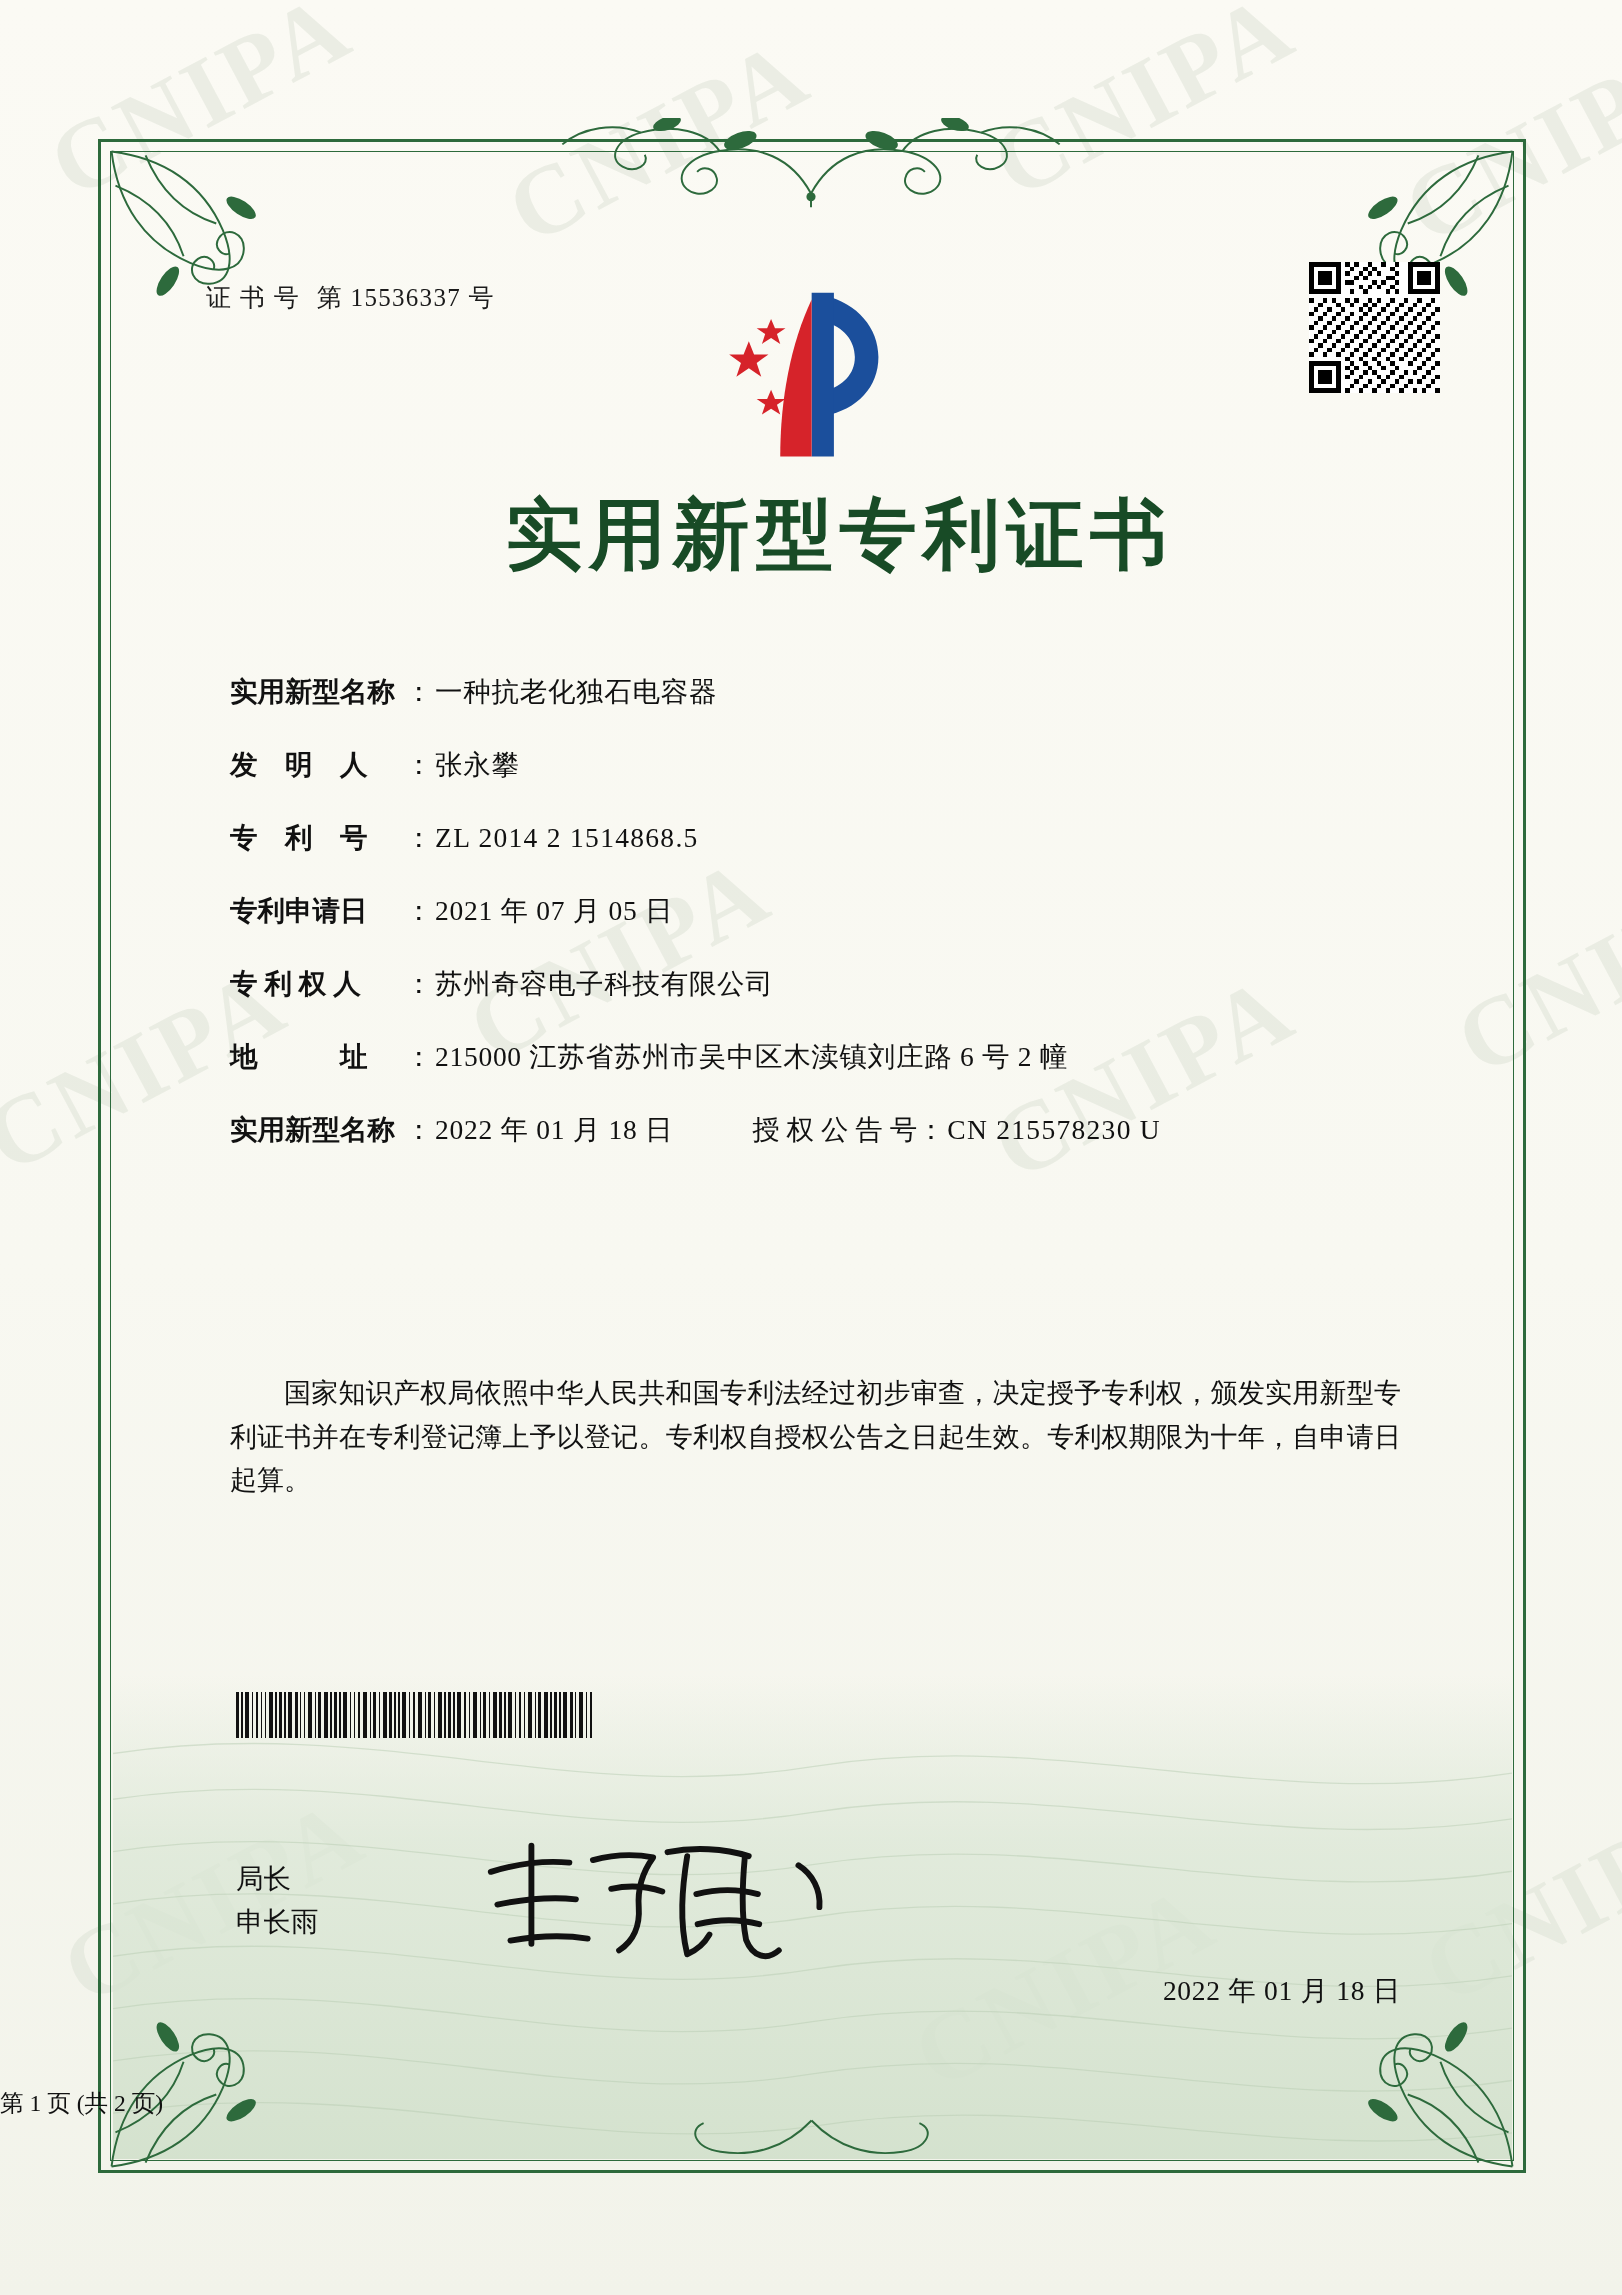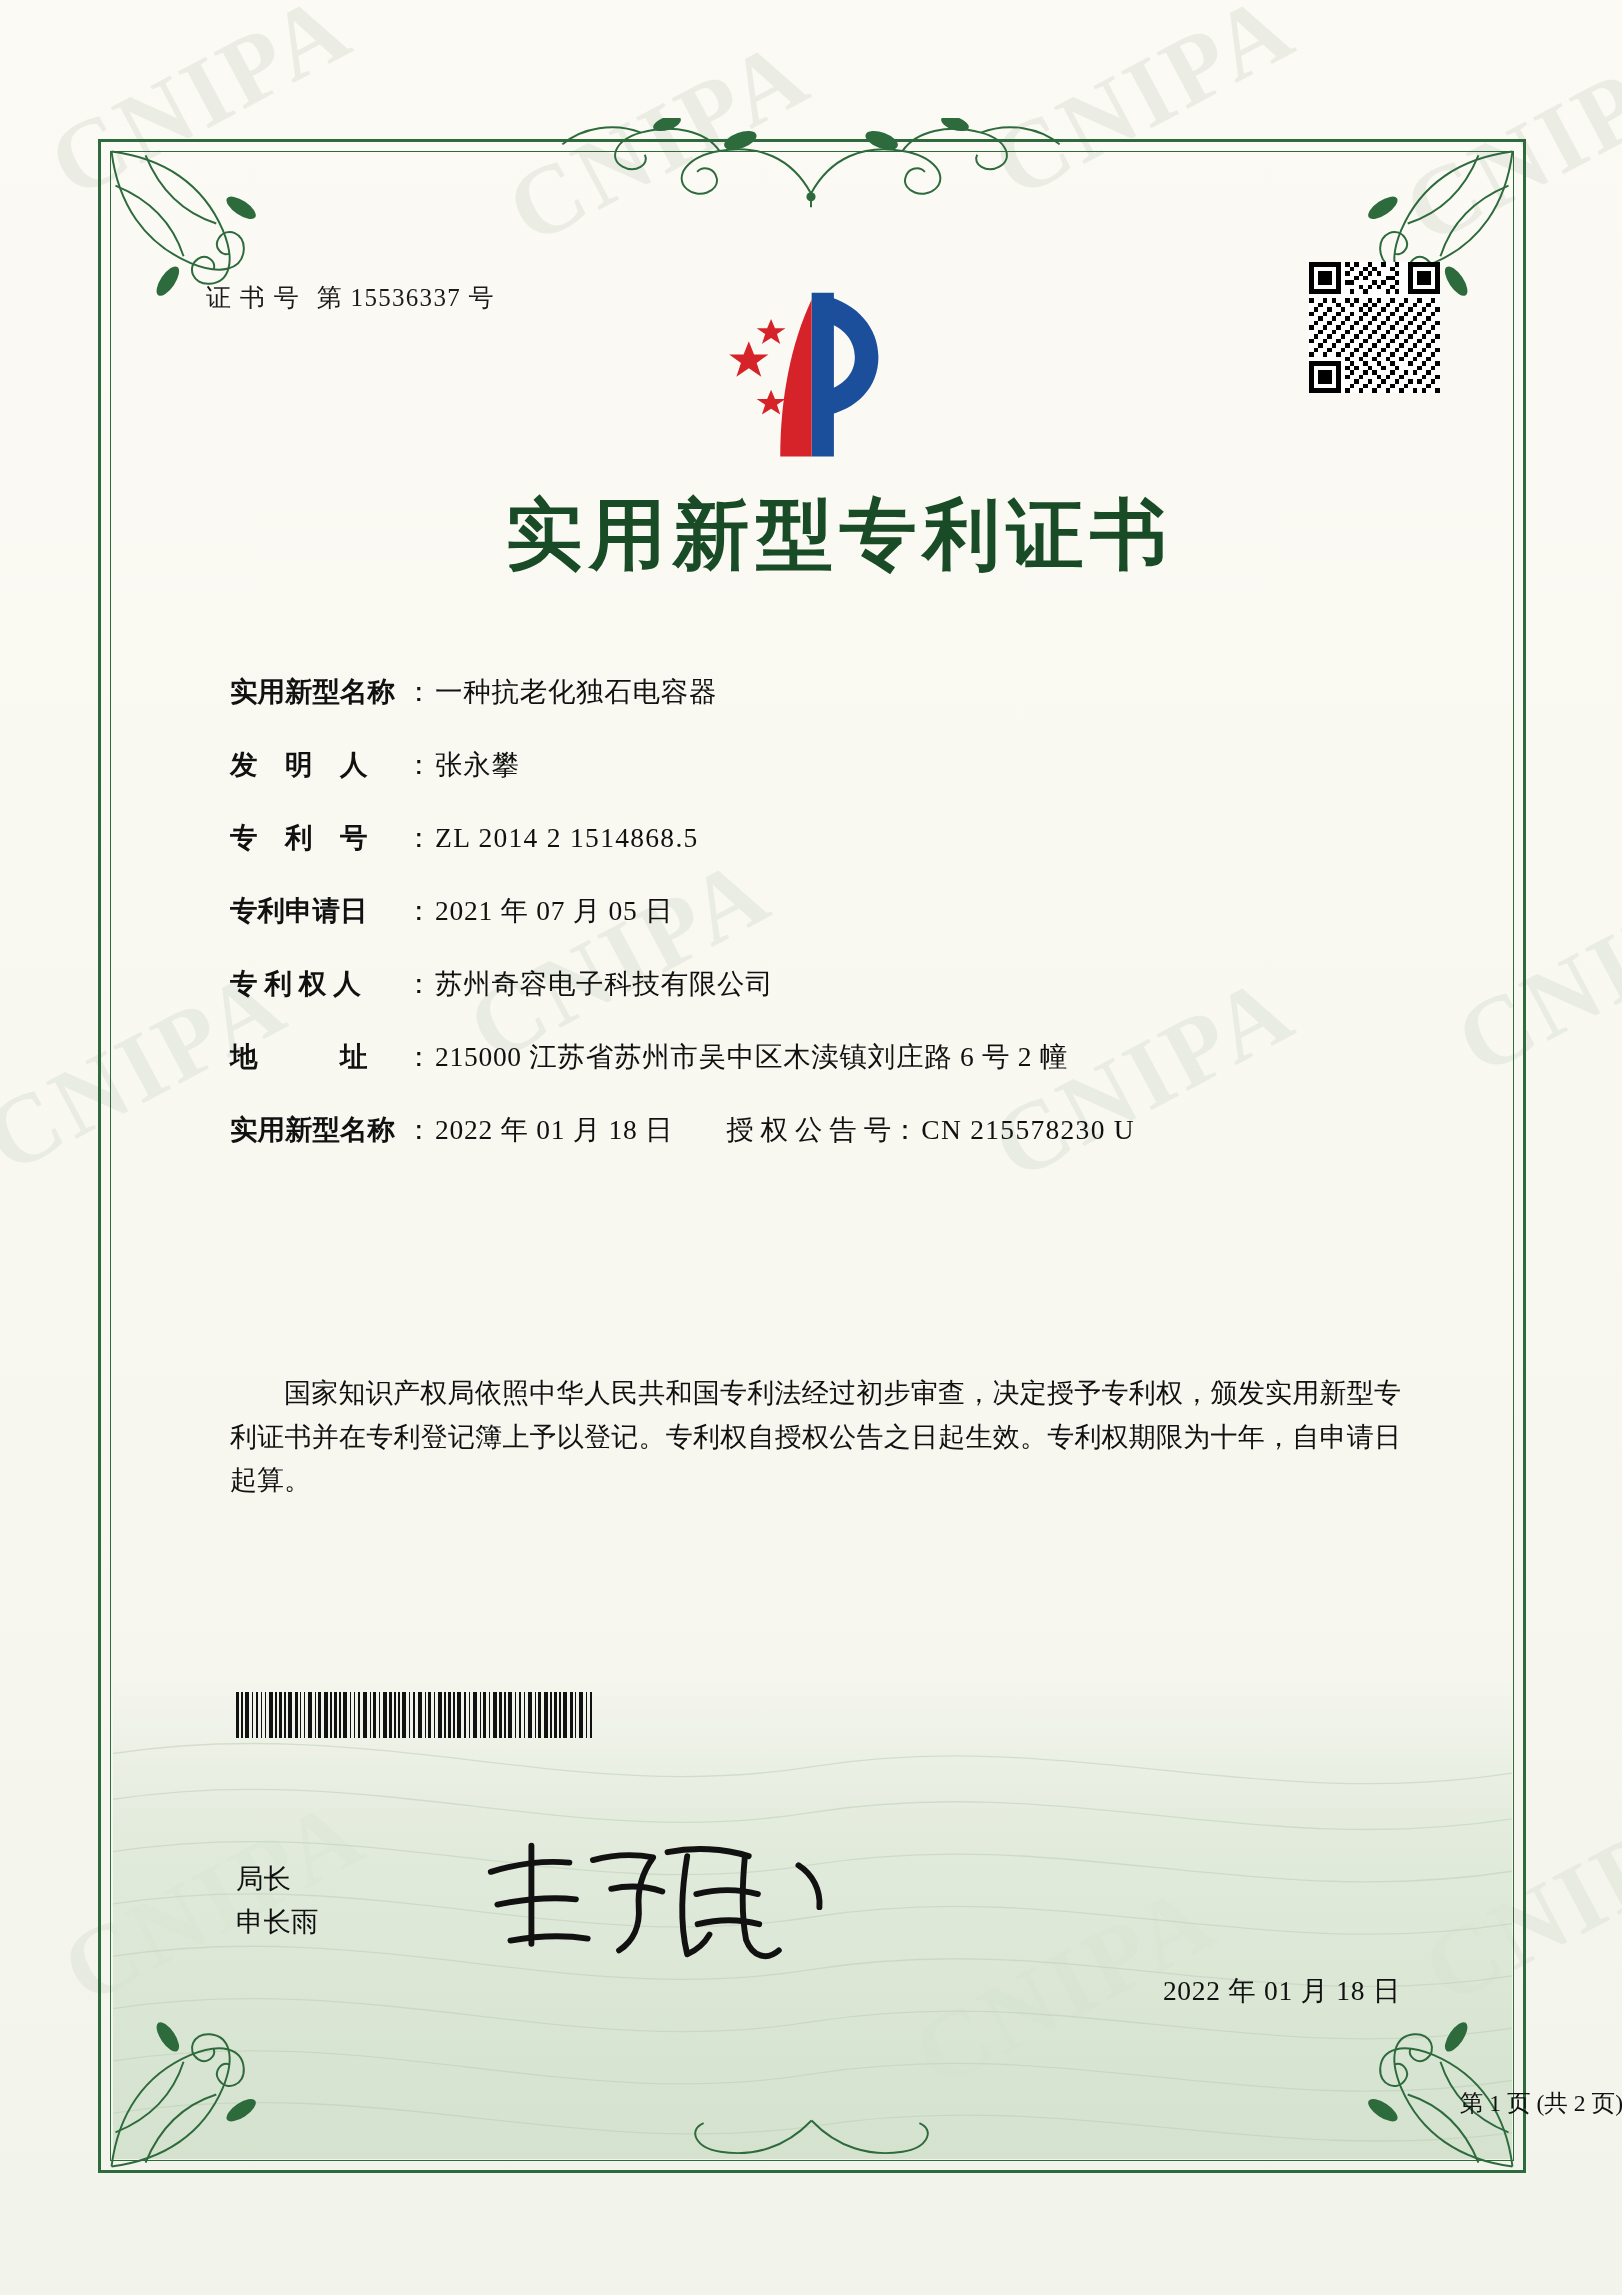--- a/index.html
+++ b/index.html
@@ -142,21 +142,21 @@
     display: inline-block;
     width: 175px;
     letter-spacing: 0px;
     font-weight: bold;
   }
   .fsep { margin-right: 2.6px; }
   .fvalue { letter-spacing: 0.7px; }
   .fvalue.mono { font-family: "Liberation Serif", serif; letter-spacing: 1.3px; }
 
   .frow-dual .second-label {
-    margin-left: 53px;
+    margin-left: 79px;
     display: inline-block;
   }
 
   
   .paras {
     position: absolute;
     left: 230px;
     top: 1345px;
     width: 1171px;
     font-size: 27px;
@@ -198,21 +198,21 @@
     font-size: 27.5px;
     color: #111;
     letter-spacing: 0.7px;
   }
 
   .page-num {
     position: absolute;
     left: 0;
     top: 2087px;
     width: 1623px;
-    text-align: right;
+    text-align: left;
     font-size: 23.6px;
     color: #111;
   }
 
   .footer-note {
     position: absolute;
     left: 0;
     top: 2208px;
     width: 1623px;
     text-align: center;

